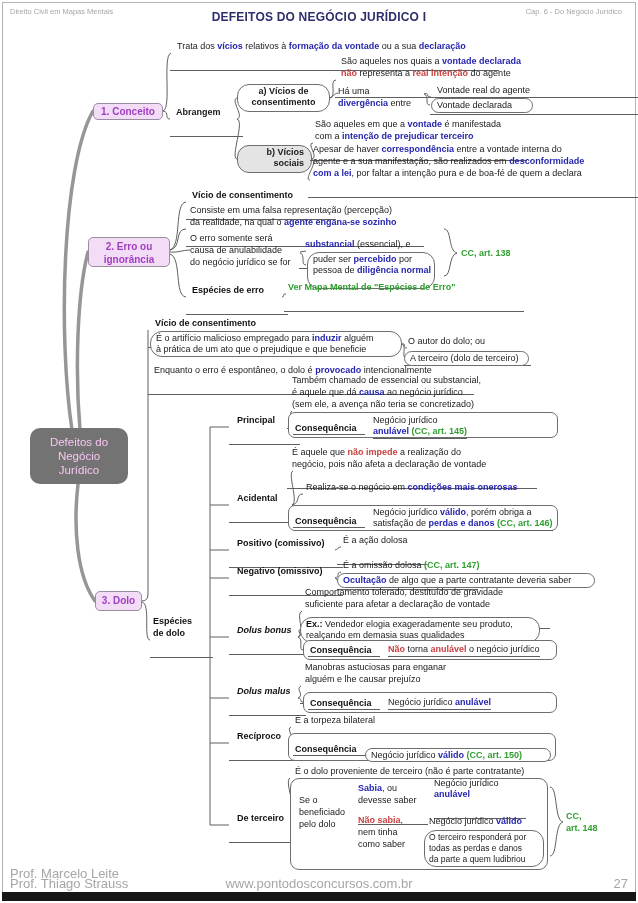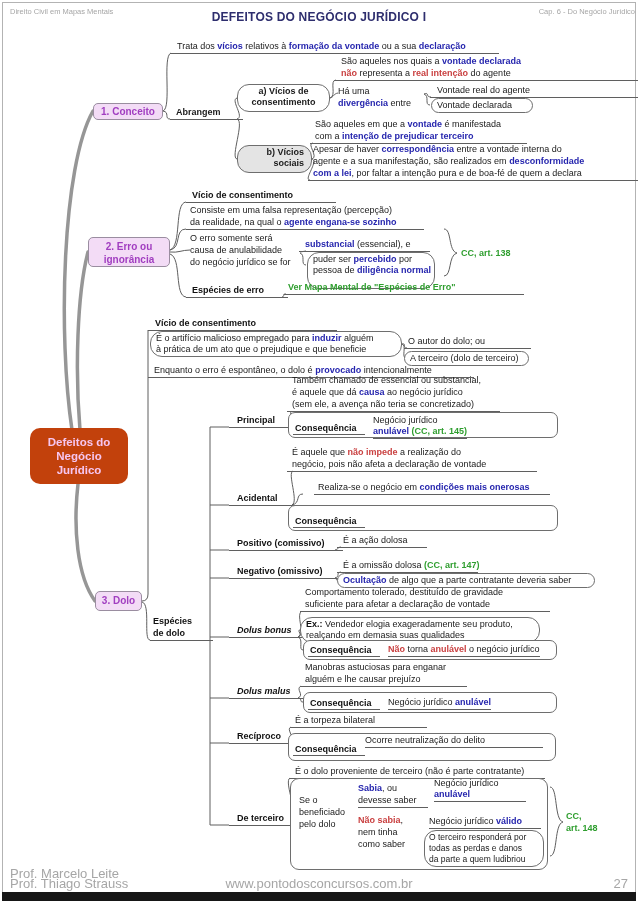--- a/index.html
+++ b/index.html
@@ -6,29 +6,29 @@
   body{width:638px;height:903px;position:relative;background:#fff;
        font-family:"Liberation Sans","DejaVu Sans",sans-serif;overflow:hidden;}
   .frame{position:absolute;inset:2px;border:1px solid #b3b3b3;pointer-events:none;}
   .blackbar{position:absolute;left:2px;right:2px;bottom:2px;height:9px;background:#161616;}
   svg.lines{position:absolute;left:0;top:0;pointer-events:none;}
   .hdr{position:absolute;font-size:7.5px;color:#a6a6a6;white-space:pre;}
   .title{position:absolute;left:0;right:0;top:10px;text-align:center;font-size:12px;
          font-weight:bold;color:#2e2e6e;letter-spacing:.2px;}
   .node{position:absolute;font-size:9px;line-height:12px;color:#1a1a1a;white-space:pre;}
   .ul{position:absolute;font-size:9px;line-height:12px;color:#1a1a1a;white-space:pre;
-      border-bottom:1px solid #5f5f5f;padding-bottom:1px;}
+      border-bottom:1px solid #5f5f5f;padding-bottom:18px;}
   .bub{position:absolute;font-size:9px;line-height:11px;color:#1a1a1a;white-space:pre;
        border:1px solid #6e6e6e;border-radius:12px;background:#fff;padding:1px 5px;
        box-sizing:border-box;}
   .sec{position:absolute;border:1px solid #9a8da0;border-radius:5px;background:#f3dcf6;
        color:#a13ec0;font-weight:bold;font-size:10px;text-align:center;white-space:pre;
        box-sizing:border-box;}
-  .root{position:absolute;background:#c2410c;color:#f6c6f1;border-radius:10px;
-        font-weight:bold;font-size:11.5px;line-height:14px;display:flex;align-items:center;
+  .root{position:absolute;background:#737373;color:#f6c6f1;border-radius:10px;
+        font-weight:normal;font-size:11.5px;line-height:14px;display:flex;align-items:center;
         justify-content:center;text-align:center;white-space:pre;}
   .cq{position:absolute;border:1px solid #6e6e6e;border-radius:7px;background:#fff;
       box-sizing:border-box;}
   .cq .lbl{position:absolute;left:4px;bottom:2px;font-weight:bold;font-size:9px;color:#111;
            border-bottom:1px solid #5f5f5f;padding:0 8px 1px 2px;white-space:pre;}
   .cq .res{position:absolute;font-size:9px;line-height:11px;white-space:pre;color:#1a1a1a;
            border-bottom:1px solid #5f5f5f;padding-bottom:1px;}
   .s-n{color:#1a1a1a;}
   .s-bb{color:#111;font-weight:bold;}
   .s-bbi{color:#111;font-weight:bold;font-style:italic;}
@@ -39,21 +39,21 @@
   .ftr{position:absolute;font-size:13px;color:#a6a6a6;white-space:pre;}
 </style>
 </head>
 <body>
 
 <div class="frame"></div>
 <div class="blackbar"></div>
 
 <div class="hdr" style="left:10px;top:7px">Direito Civil em Mapas Mentais</div>
 <div class="title">DEFEITOS DO NEGÓCIO JURÍDICO I</div>
-<div class="hdr" style="right:3px;top:7px;text-align:left">Cap. 6 - Do Negócio Jurídico</div>
+<div class="hdr" style="right:16px;top:7px;text-align:left">Cap. 6 - Do Negócio Jurídico</div>
 <div class="ftr" style="left:10px;top:866px">Prof. Marcelo Leite</div>
 <div class="ftr" style="left:10px;top:876px">Prof. Thiago Strauss</div>
 <div class="ftr" style="left:0;right:0;top:876px;text-align:center">www.pontodosconcursos.com.br</div>
 <div class="ftr" style="right:10px;top:876px">27</div>
 
 <svg class="lines" width="638" height="903" viewBox="0 0 638 903">
   <g stroke="#969696" stroke-width="3.5" fill="none" stroke-linecap="round">
     <path d="M72,430 C58,336 62,166 93,111"></path>
     <path d="M80,430 C75,372 77,294 88,252"></path>
     <path d="M78,484 C73,528 77,576 95,601"></path>
@@ -171,23 +171,25 @@
 (sem ele, a avença não teria se concretizado)</span></div>
 <div class="cq" style="left:288px;top:412px;width:270px;height:26px">
   <span class="lbl">Consequência</span>
   <span class="res" style="left:84px;top:2px"><span class="s-n">Negócio jurídico
 </span><span class="s-b">anulável</span><span class="s-n"> </span><span class="s-g">(CC, art. 145)</span></span>
 </div>
 
 <div class="ul" style="left:229px;top:492px;width:63px;padding-left:8px"><span class="s-bb">Acidental</span></div>
 <div class="ul" style="left:287px;top:446px;width:245px;padding-left:5px"><span class="s-n">É aquele que </span><span class="s-r">não impede</span><span class="s-n"> a realização do
 negócio, pois não afeta a declaração de vontade</span></div>
-<div class="ul" style="left:314px;top:481px;width:232px;padding-left:4px"><span class="s-n">Realiza-se o negócio em </span><span class="s-b">condições mais onerosas</span></div>
+<div class="ul" style="left:302px;top:481px;width:232px;padding-left:4px"><span class="s-n">Realiza-se o negócio em </span><span class="s-b">condições mais onerosas</span></div>
 <div class="cq" style="left:288px;top:505px;width:270px;height:26px">
   <span class="lbl">Consequência</span>
+  <span class="res" style="left:84px;top:1px"><span class="s-n">Negócio jurídico </span><span class="s-b">válido</span><span class="s-n">, porém obriga a
+satisfação de </span><span class="s-b">perdas e danos</span><span class="s-n"> </span><span class="s-g">(CC, art. 146)</span></span>
 </div>
 
 <div class="ul" style="left:229px;top:537px;width:106px;padding-left:8px"><span class="s-bb">Positivo (comissivo)</span></div>
 <div class="ul" style="left:337px;top:534px;width:84px;padding-left:6px"><span class="s-n">É a ação dolosa</span></div>
 <div class="ul" style="left:229px;top:565px;width:106px;padding-left:8px"><span class="s-bb">Negativo (omissivo)</span></div>
 <div class="ul" style="left:337px;top:559px;width:135px;padding-left:6px"><span class="s-n">É a omissão dolosa </span><span class="s-g">(CC, art. 147)</span></div>
 <div class="bub" style="left:337px;top:573px;width:258px;height:15px"><span class="s-b">Ocultação</span><span class="s-n"> de algo que a parte contratante deveria saber</span></div>
 
 <div class="ul" style="left:229px;top:624px;width:69px;padding-left:8px"><span class="s-bbi">Dolus bonus</span></div>
 <div class="ul" style="left:300px;top:586px;width:245px;padding-left:5px"><span class="s-n">Comportamento tolerado, destituído de gravidade
@@ -204,21 +206,21 @@
 alguém e lhe causar prejuízo</span></div>
 <div class="cq" style="left:303px;top:692px;width:254px;height:21px">
   <span class="lbl">Consequência</span>
   <span class="res" style="left:84px;top:4px"><span class="s-n">Negócio jurídico </span><span class="s-b">anulável</span></span>
 </div>
 
 <div class="ul" style="left:229px;top:730px;width:62px;padding-left:8px"><span class="s-bb">Recíproco</span></div>
 <div class="ul" style="left:290px;top:714px;width:132px;padding-left:5px"><span class="s-n">É a torpeza bilateral</span></div>
 <div class="cq" style="left:288px;top:733px;width:268px;height:28px">
   <span class="lbl" style="bottom:4px">Consequência</span>
-  <span class="res" style="left:76px;top:1px;width:178px"><span class="s-n">Ocorre neutralização do delito</span></span>
+  <span class="bub" style="left:76px;top:14px;width:186px;height:14px;line-height:10px"><span class="s-n">Negócio jurídico </span><span class="s-b">válido</span><span class="s-n"> </span><span class="s-g">(CC, art. 150)</span></span>
 </div>
 
 <div class="ul" style="left:229px;top:812px;width:64px;padding-left:8px"><span class="s-bb">De terceiro</span></div>
 <div class="ul" style="left:290px;top:765px;width:250px;padding-left:5px"><span class="s-n">É o dolo proveniente de terceiro (não é parte contratante)</span></div>
 <div class="bub" style="left:290px;top:778px;width:258px;height:92px;border-radius:9px"></div>
 <div class="node" style="left:299px;top:794px"><span class="s-n">Se o
 beneficiado
 pelo dolo</span></div>
 <div class="ul" style="left:358px;top:782px;width:70px;border-bottom-width:1px"><span class="s-b">Sabia</span><span class="s-n">, ou
 devesse saber</span></div>

